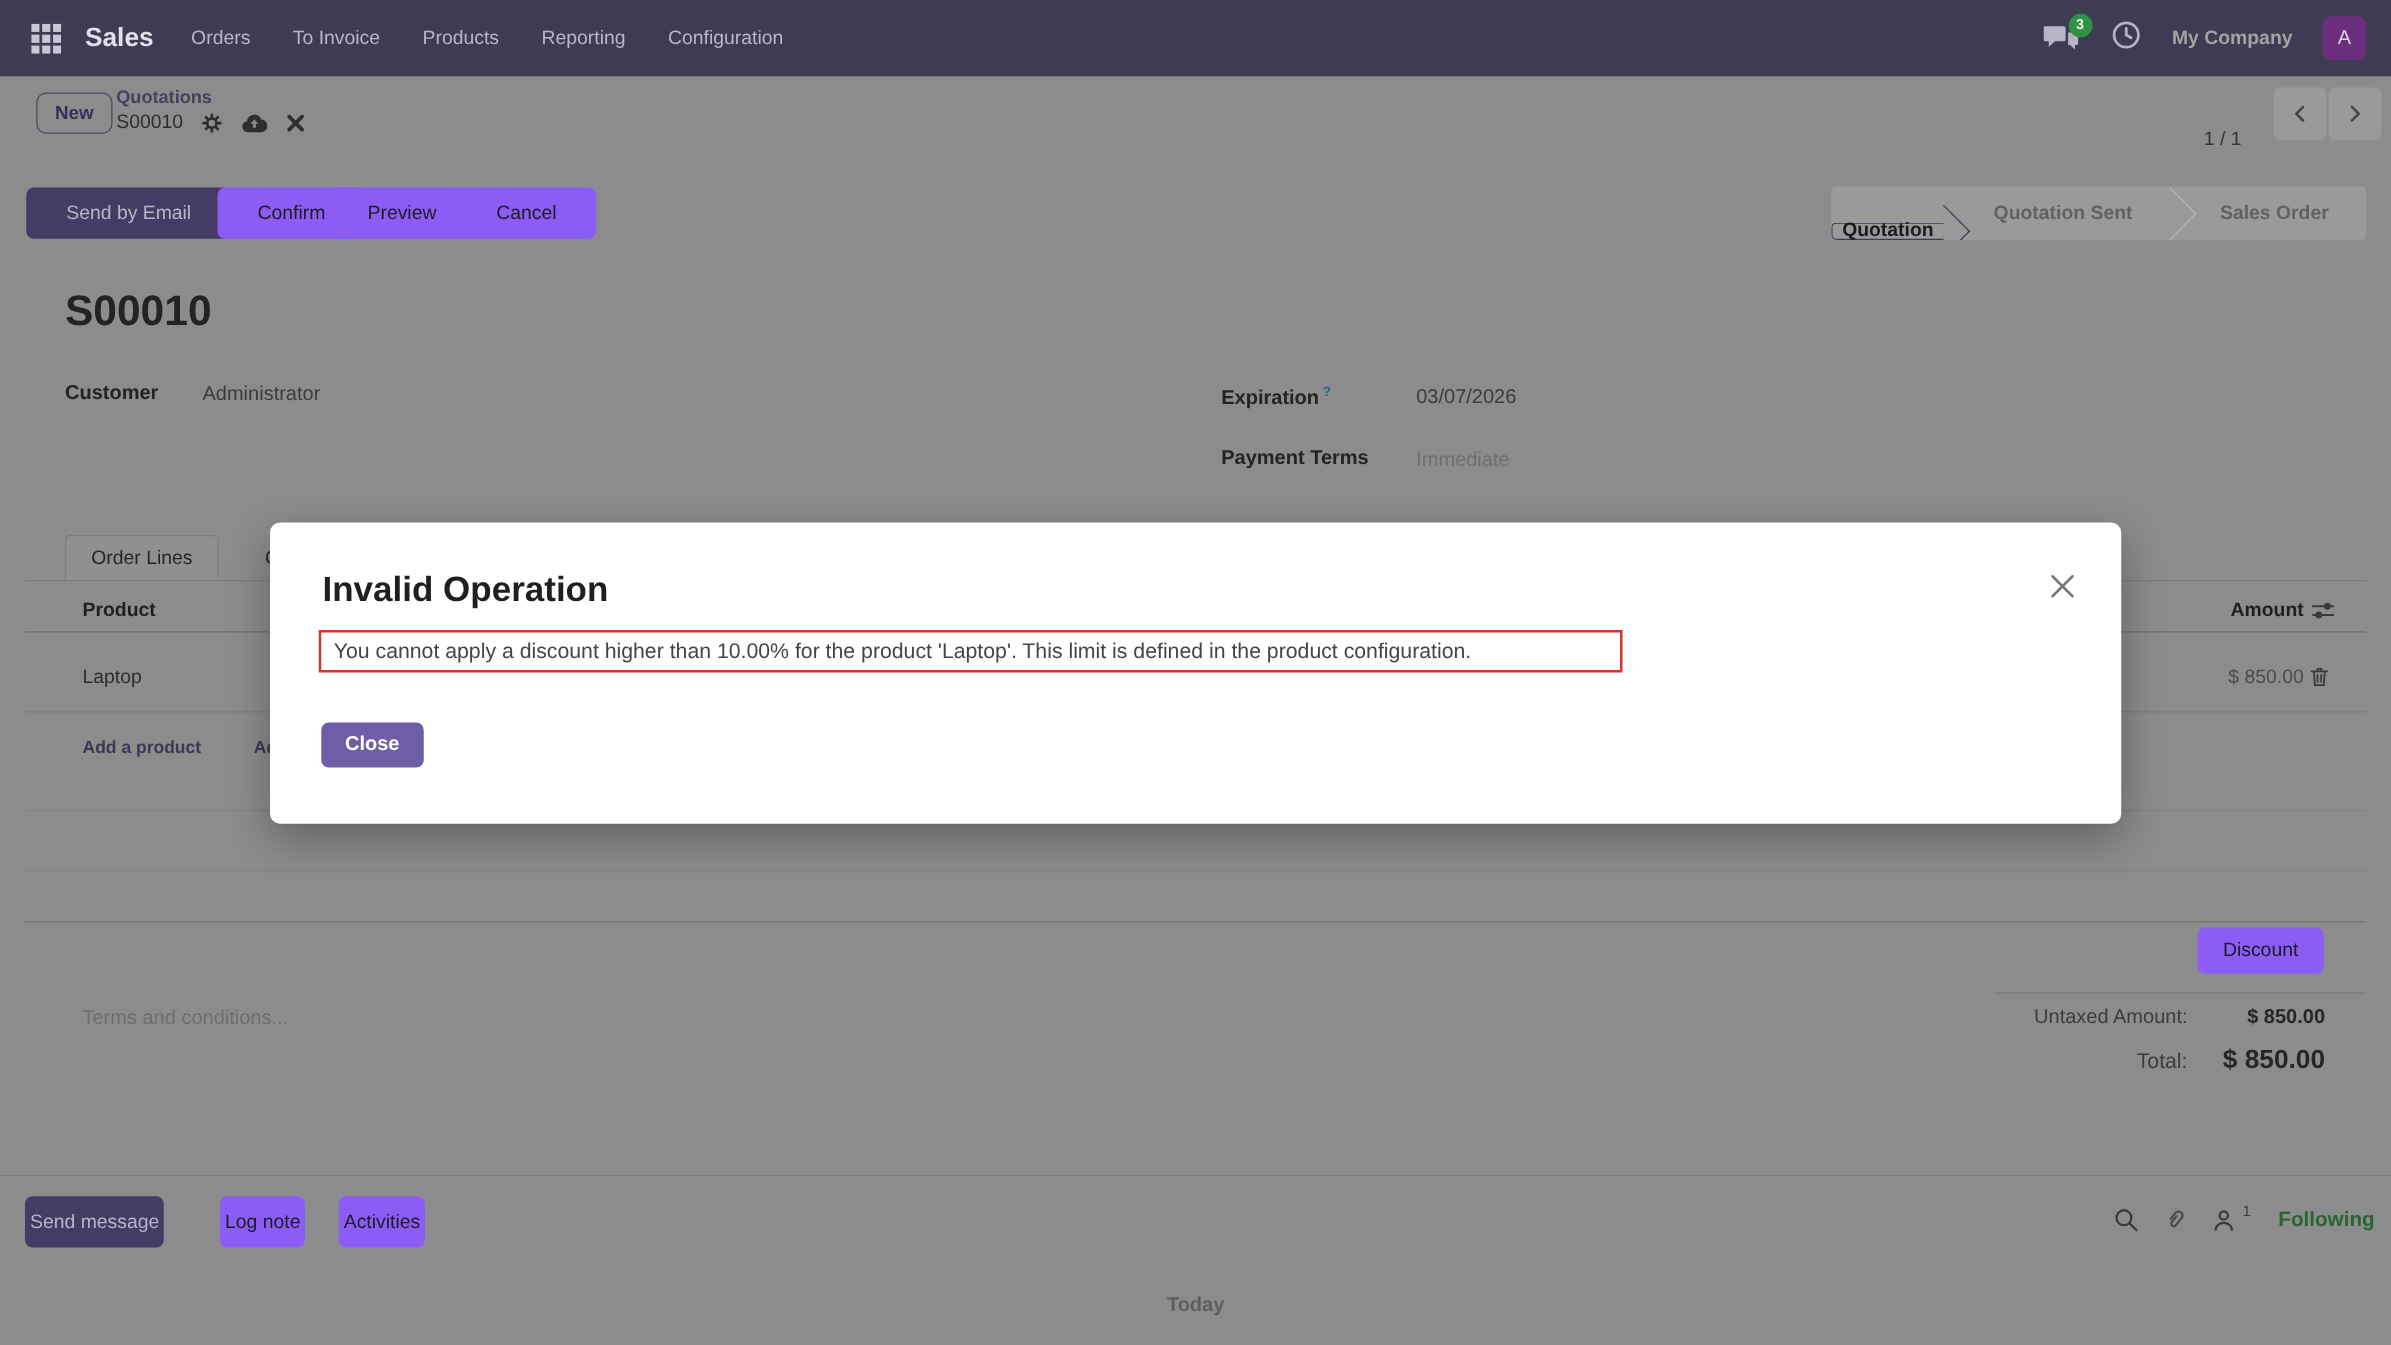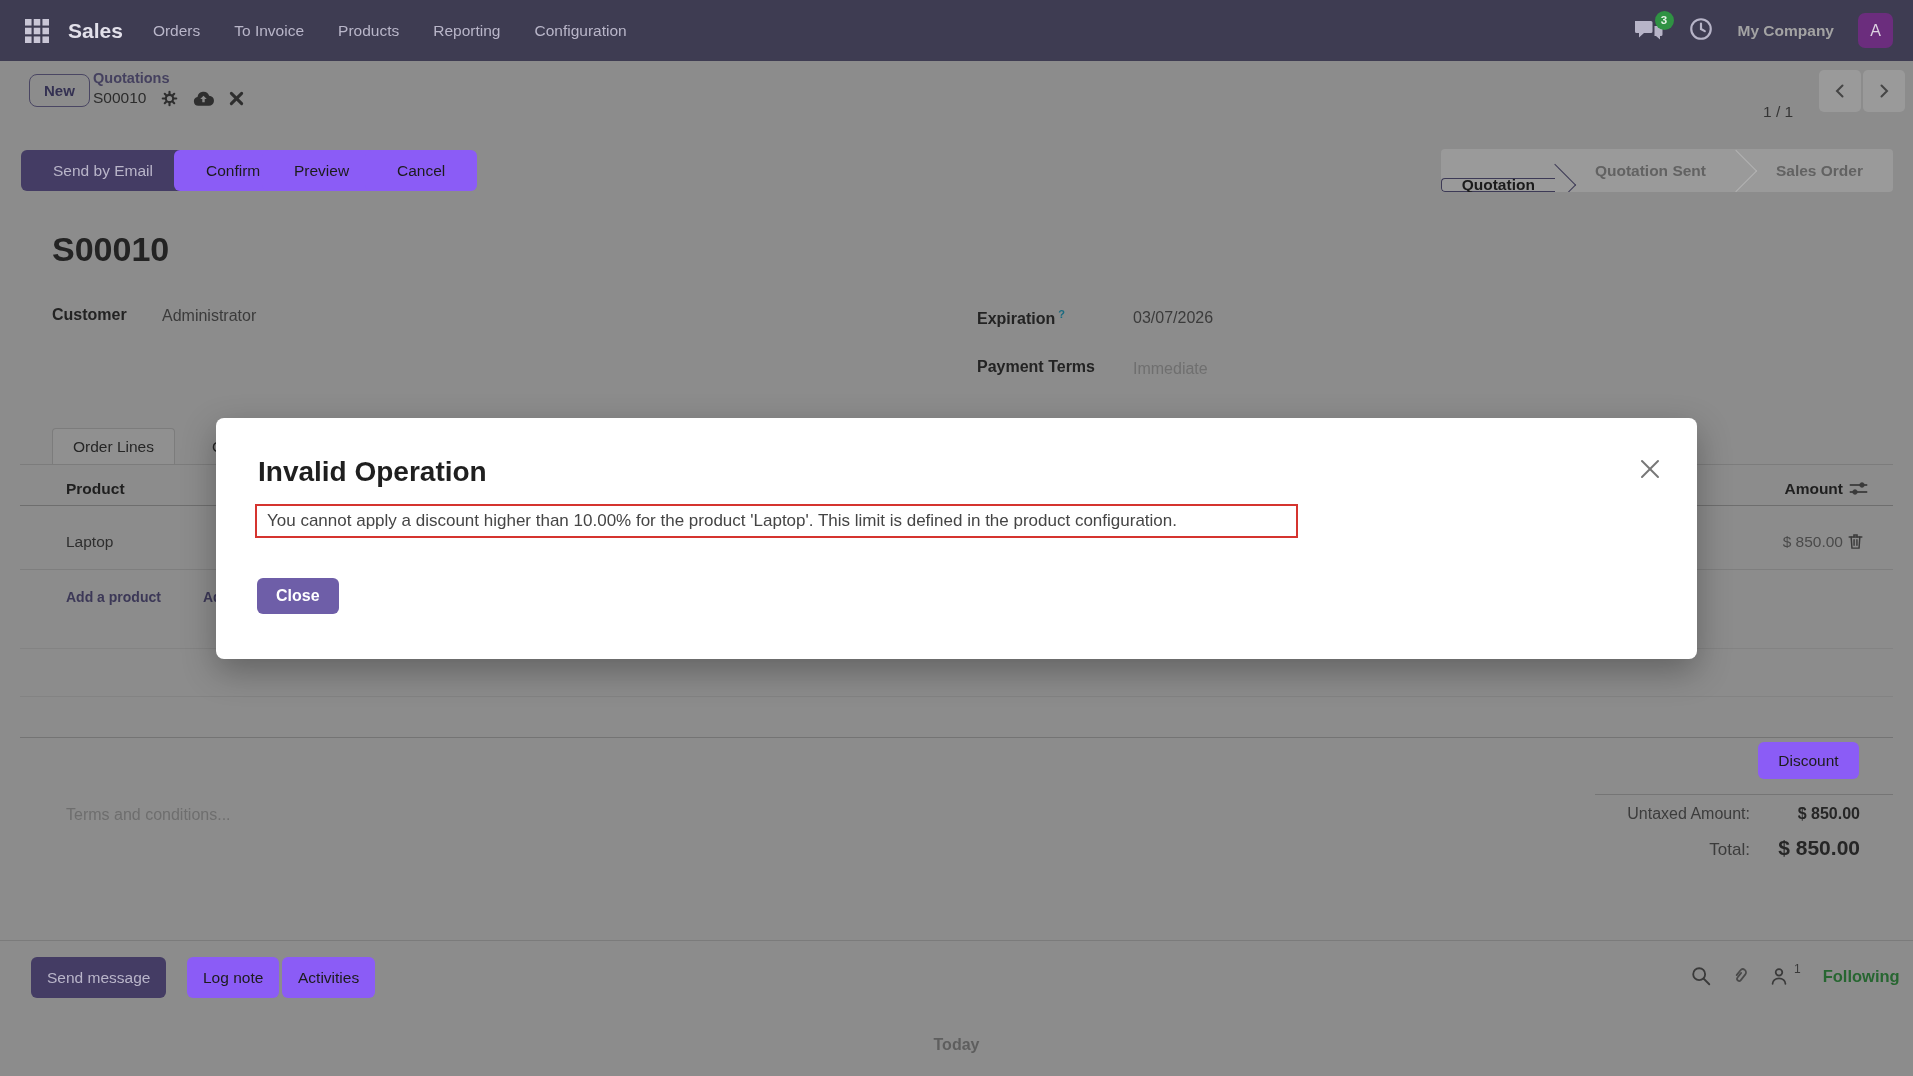--- a/index.html
+++ b/index.html
@@ -40,21 +40,21 @@
   
   .action-btn { position:absolute; top:150px; height:41px; padding:0 32px; font-size:15.5px; border-radius:6px; }
   .btn-primary-dim { background:var(--primary-dim,#443c64); color:#b9b5c9; font-weight:500; }
   .btn-gray { background:#8b5cf6; color:#1c1c1c; font-weight:500; }
 
   .statusbar { position:absolute; right:20px; top:149px; height:43px; display:flex; align-items:stretch;
                background:#9a9a9a; border-radius:4px; overflow:hidden; }
   .stage { display:flex; align-items:center; padding:0 30px; font-size:15.5px; color:#626262;
            font-weight:600; position:relative; cursor:pointer; }
   .stage.active { color:#1b1b1b; font-weight:700; border:1px solid #3d3a56; border-right:none;
-                  border-radius:4px 0 0 4px; padding:0 20px;margin-top:29px; }
+                  border-radius:4px 0 0 4px; padding:0 8px;margin-top:29px; }
   .stage.active::after { content:""; position:absolute; right:-15px; top:50%; width:29px; height:29px;
                   transform:translateY(-50%) rotate(45deg); border-top:1px solid #3d3a56;
                   border-right:1px solid #3d3a56; }
   .stage.sep::after { content:""; position:absolute; right:-15px; top:50%; width:29px; height:29px;
                   transform:translateY(-50%) rotate(45deg); border-top:1px solid #b3b3b3;
                   border-right:1px solid #b3b3b3; }
 
   
   .sheet-title { position:absolute; left:52px; top:230px; font-size:34px; font-weight:700; color:#232323; }
   .f-label { position:absolute; font-size:16px; font-weight:700; color:#232323; }
@@ -76,21 +76,21 @@
   .add-link { position:absolute; top:589px; font-size:14px; font-weight:600; color:#3c3857; cursor:pointer; }
 
   .discount-btn { position:absolute; left:1758px; top:742px; width:101px; height:37px; font-size:15.5px; }
   .totals-line { position:absolute; left:1595px; top:794px; width:298px; height:1px; background:#757575; }
   .total-row { position:absolute; right:53px; display:flex; align-items:baseline; }
   .total-label { color:#3c3c3c; font-size:16px; text-align:right; }
   .total-val { font-weight:700; color:#262626; width:110px; text-align:right; }
   .terms { position:absolute; left:66px; top:806px; font-size:16px; color:#6e6e6e; cursor:text; }
 
   
-  .chatter-btn { position:absolute; top:957px; height:41px; padding:0 16px; font-size:15.5px; border-radius:6px;margin-left:11px; }
+  .chatter-btn { position:absolute; top:957px; height:41px; padding:0 4px; font-size:15.5px; border-radius:6px; }
   .chat-icons { position:absolute; top:965px; left:1690px; display:flex; align-items:center; gap:17px; }
   .follower-sup { font-size:12px; color:#3a3a3a; position:relative; top:-7px; left:-13px; }
   .following { color:var(--following-green,#276631); font-size:16.5px; font-weight:700; margin-left:-8px; cursor:pointer; }
   .today { position:absolute; top:1036px; left:50%; transform:translateX(-50%); color:#5e5e5e;
            font-size:16px; font-weight:600; }
 
   
   .modal { position:absolute; left:216px; top:418px; width:1481px; height:241px; background:#ffffff;
            border-radius:8px; box-shadow:0 12px 34px rgba(0,0,0,0.30); z-index:10; }
   .modal-title { position:absolute; left:42px; top:38px; font-size:28px; font-weight:700; color:#1f1f1f; }

